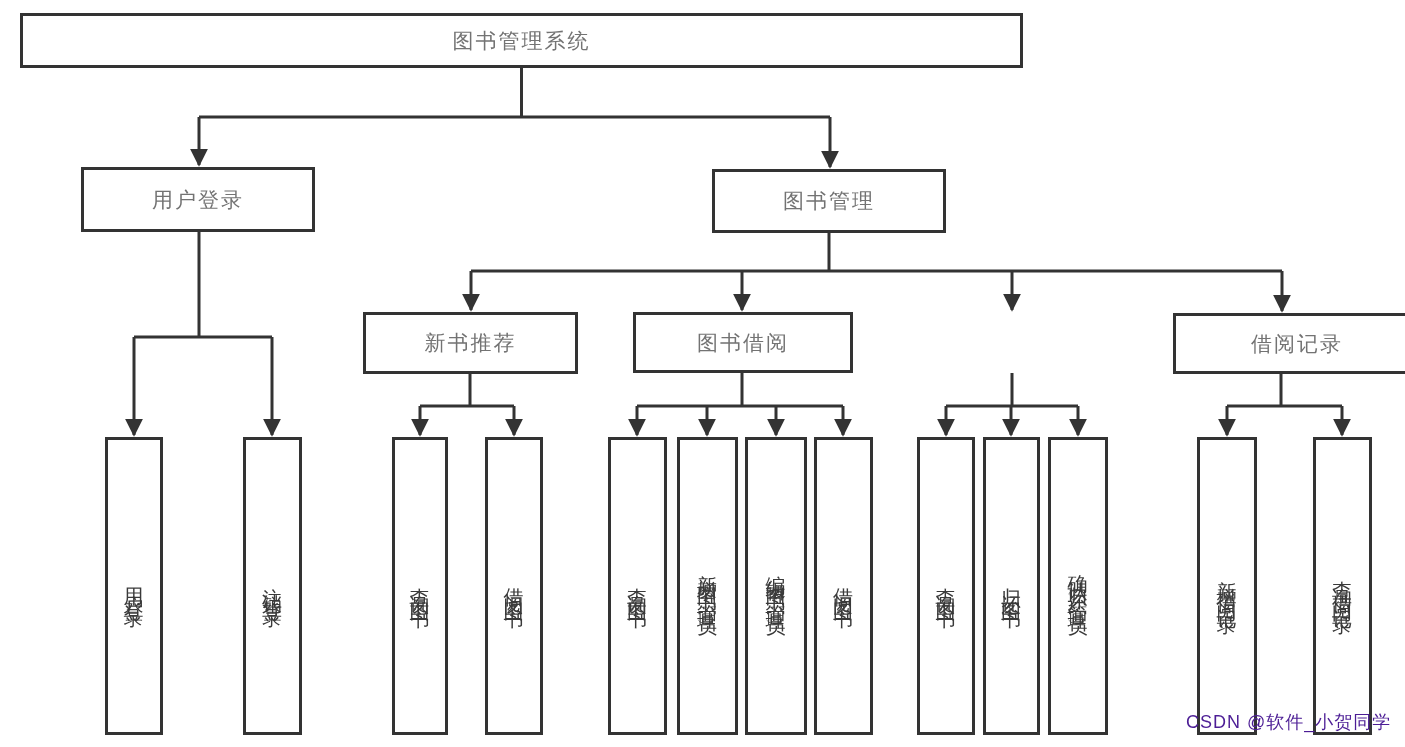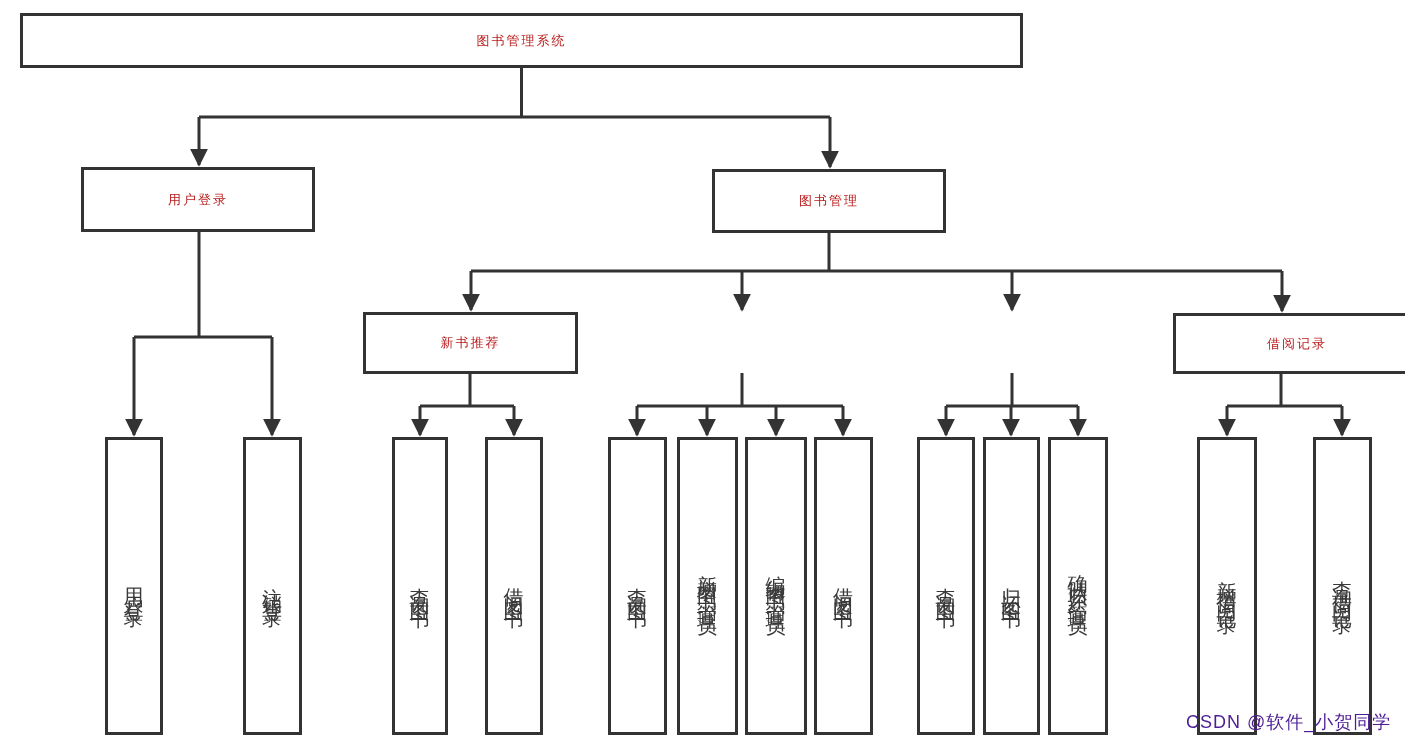--- a/index.html
+++ b/index.html
@@ -13,22 +13,22 @@
   #connectors {
     position:absolute; left:0; top:0; width:1405px; height:747px;
     pointer-events:none;
   }
   .node {
     position:absolute;
     box-sizing:border-box;
     background:#ffffff;
     border:3px solid #333333;
     display:flex; align-items:center; justify-content:center;
-    color:#b91c1c;
-    font-size:13px;
+    color:#737373;
+    font-size:21px;
     letter-spacing:2px;
     z-index:2;
   }
   .leaf {
     position:absolute;
     box-sizing:border-box;
     background:#ffffff;
     border:3px solid #333333;
     display:flex; align-items:center; justify-content:center;
     color:#3a3a3a;
@@ -96,20 +96,21 @@
       <line x1="1342" y1="406" x2="1342" y2="435"></line>
     </g>
   </svg>
 
   <div class="node" style="left:20px; top:13px; width:1003px; height:55px;">图书管理系统</div>
 
   <div class="node" style="left:81px; top:167px; width:234px; height:65px;">用户登录</div>
   <div class="node" style="left:363px; top:312px; width:215px; height:62px;">新书推荐</div>
 
   <div class="node" style="left:712px; top:169px; width:234px; height:64px;">图书管理</div>
+  <div class="node" style="left:633px; top:312px; width:220px; height:61px;">图书借阅</div>
   <div class="node" style="left:1173px; top:313px; width:248px; height:61px;">借阅记录</div>
 
   <div class="leaf" style="left:105px; width:58px;">
     <span>用户登录</span>
   </div>
   <div class="leaf" style="left:243px; width:59px;">
     <span>注销登录</span>
   </div>
 
   <div class="leaf" style="left:392px; width:56px;">

